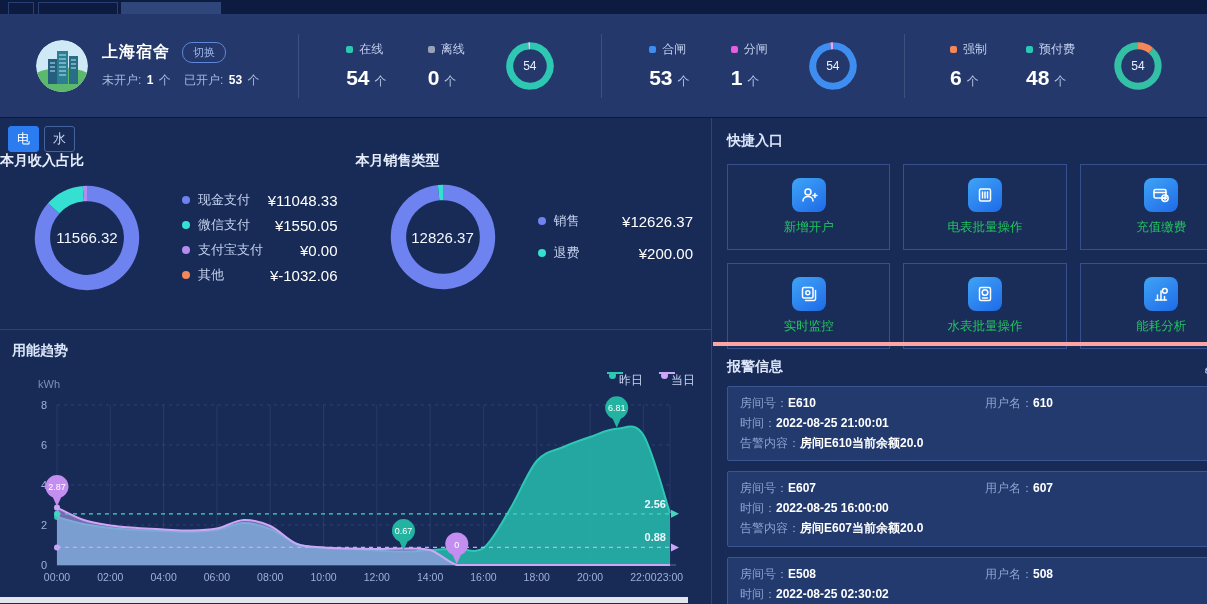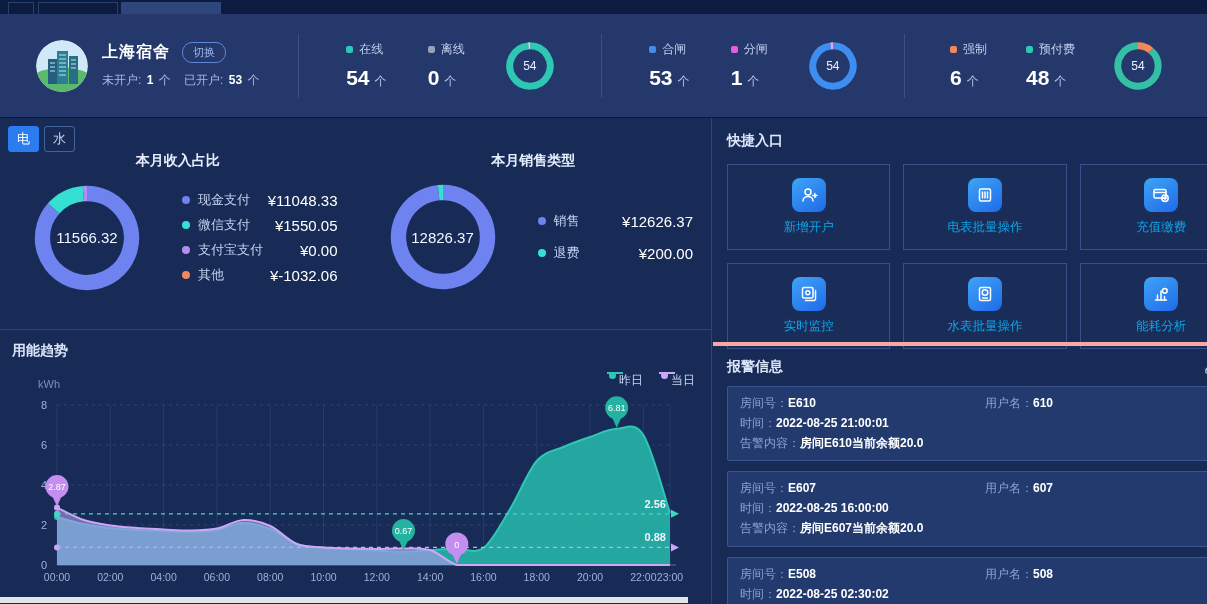--- a/index.html
+++ b/index.html
@@ -44,21 +44,21 @@
   .right-col { position:absolute; left:713px; top:118px; width:544px; height:486px; }
 
   
   .panel-charts { position:relative; height:212px; border-bottom:1px solid #2c4579; }
   .tab-switch { position:absolute; left:8px; top:8px; display:flex; gap:5px; }
   .tab { min-width:28px; height:26px; display:flex; align-items:center; justify-content:center;
          font-size:13px; color:#cdd9f0; border:1px solid #44639c; border-radius:3px; padding:0 8px; cursor:pointer; }
   .tab.active { background:#2b7cf0; border-color:#2b7cf0; color:#fff; }
   .charts-row { display:flex; height:100%; padding-top:34px; }
   .chart-half { width:50%; position:relative; }
-  .chart-title { text-align:center; color:#e6edfc; font-size:14px; font-weight:bold; }
+  .chart-title { color:#e6edfc; font-size:14px; font-weight:bold; }
   .chart-body { display:flex; align-items:center; margin-top:14px; }
   .donut-lg { width:106px; height:106px; flex:none; margin-left:34px; }
   .donut-center-lg { position:absolute; inset:0; display:flex; align-items:center; justify-content:center;
                      color:#f2f6ff; font-size:15px; }
   .legend { flex:1; padding:0 18px 0 42px; }
   .legend.center-2 { display:flex; flex-direction:column; justify-content:center; }
   .lrow { display:flex; align-items:center; margin:7px 0; }
   .lrow .ldot { width:8px; height:8px; border-radius:50%; margin-right:8px; flex:none; }
   .llabel { font-size:13px; color:#c3d0ee; }
   .lval { margin-left:auto; color:#fff; font-size:15px; font-weight:normal; }
@@ -75,21 +75,21 @@
   #trend-svg { position:absolute; left:2px; top:60px; overflow:visible; }
   .bottom-strip { position:absolute; left:0; top:267px; width:688px; height:6px; background:#e2e6ec; }
 
   
   .panel-quick { position:relative; height:224px; padding:14px 14px 0 14px; }
   .quick-grid { display:grid; grid-template-columns:repeat(3,1fr); gap:13px; margin-top:14px; }
   .qcard { border:1px solid #35508c; height:86px; display:flex; flex-direction:column; align-items:center;
            justify-content:center; gap:7px; cursor:pointer; background:rgba(255,255,255,0.01); }
   .qicon { width:34px; height:34px; border-radius:8px; background:linear-gradient(145deg,#3fa4f6,#1e6ae8);
            display:flex; align-items:center; justify-content:center; }
-  .qlabel { font-size:12.5px; color:#0ea5e9; }
+  .qlabel { font-size:12.5px; color:#22c55e; }
 
   
   .panel-alarms { position:relative; height:262px; border-top:4px solid #fca5a5; padding:12px 14px 0 14px; }
   .alarm-head { display:flex; align-items:center; }
   .more-link { margin-left:auto; display:flex; align-items:center; gap:4px; color:#b9c6e0; font-size:12px; cursor:pointer; }
   .acard { background:#223a6e; border:1px solid #3a558f; border-radius:2px; padding:7px 12px; margin-top:10px;
            font-size:12px; line-height:1.65; }
   .arow { display:flex; }
   .acol { width:52%; }
   .alabel { color:#8ca2cf; }

